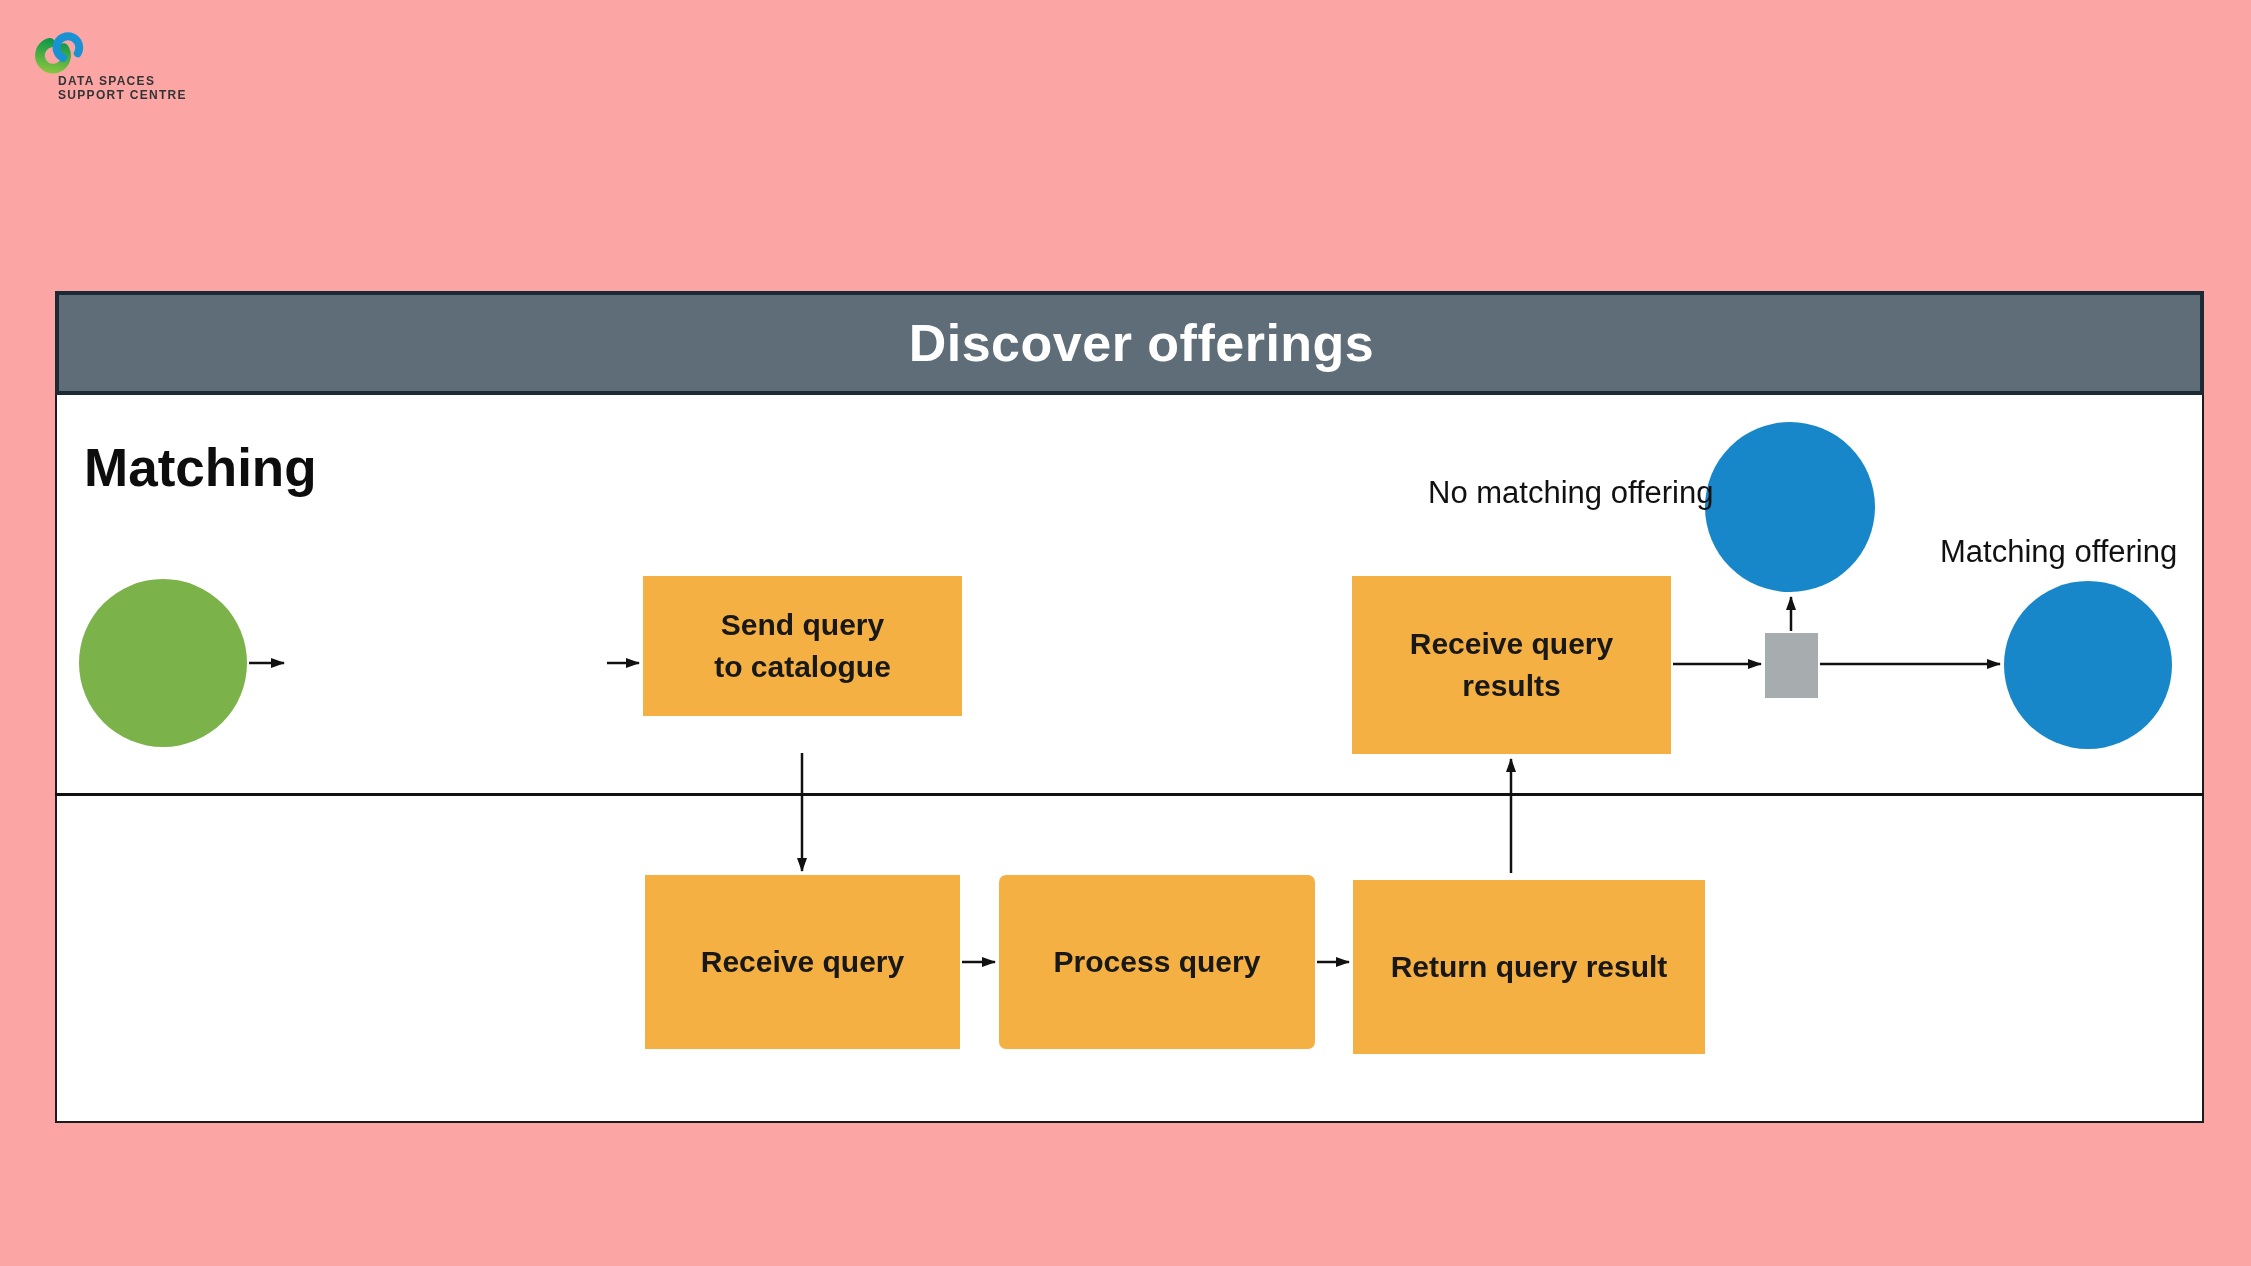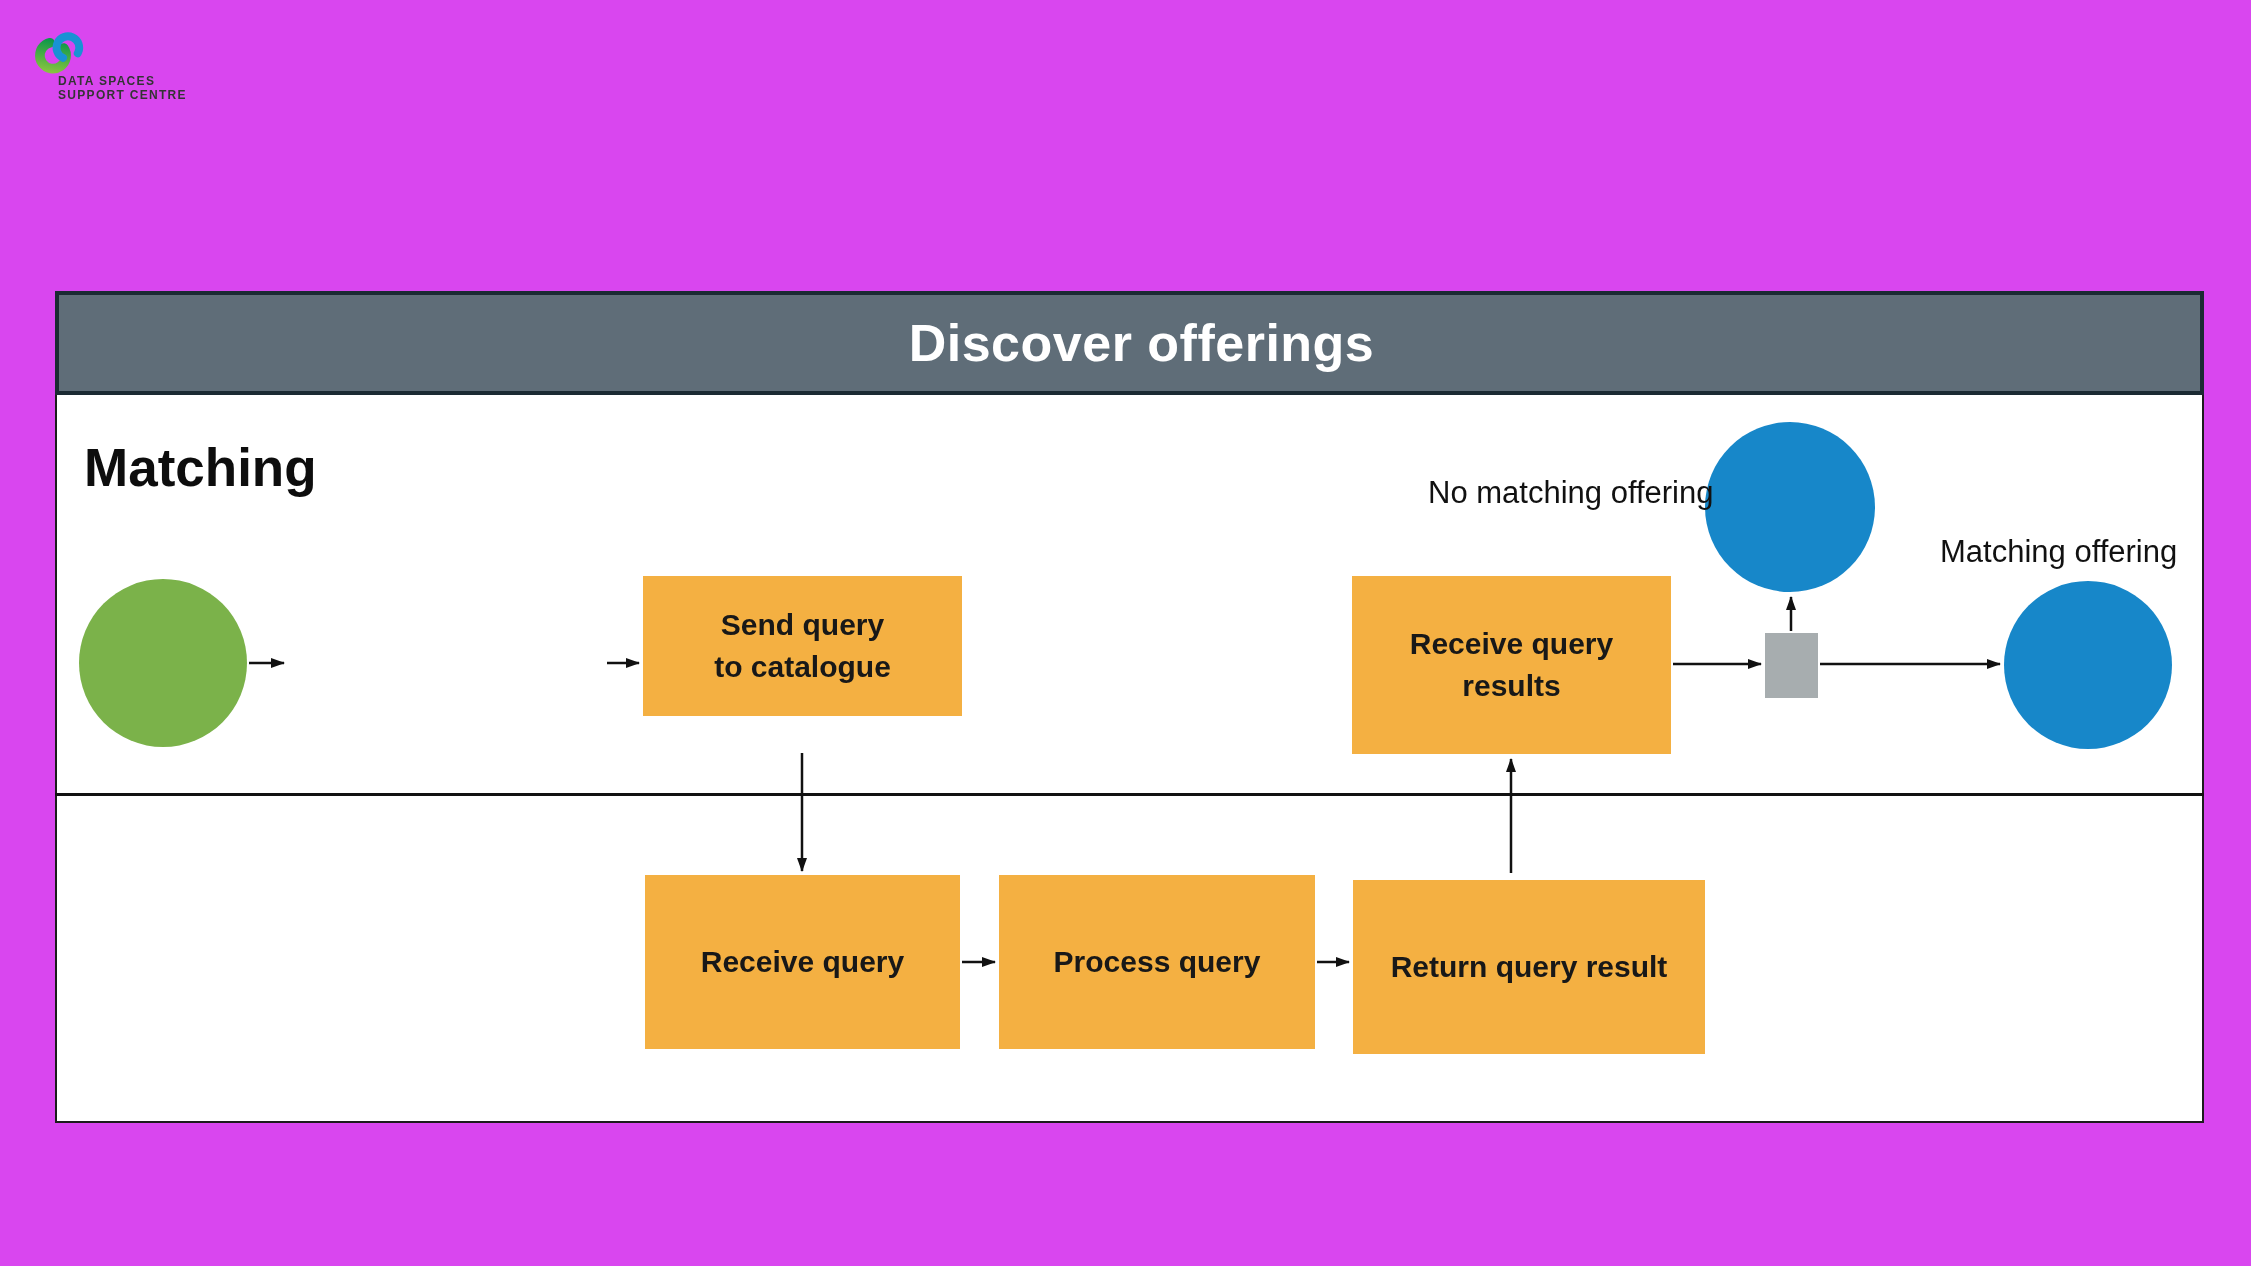--- a/index.html
+++ b/index.html
@@ -1,18 +1,18 @@
 <!DOCTYPE html>
 <html style="--task-fill: #F4B042; --start-fill: #7BB24A; --end-fill: #1787C9; --gateway-fill: #A7ADAF; --header-fill: #5F6D78; --header-border: #1B2A33; --logo-green: #4CAF3E; --logo-blue: #1992D4; --line: #111111;"><head>
 <meta charset="utf-8">
 <title>Discover offerings</title>
 <style>
   html,body{margin:0;padding:0;background:#ffffff;}
   body{font-family:"Liberation Sans","DejaVu Sans",sans-serif;}
-  .canvas{position:relative;width:2251px;height:1266px;background:#d946ef;overflow:hidden;}
+  .canvas{position:relative;width:2251px;height:1266px;background:#fca5a5;overflow:hidden;}
 
   
   .brand{position:absolute;left:30px;top:22px;width:220px;height:95px;}
   .brand-mark{position:absolute;left:2px;top:2px;width:56px;height:56px;}
   .brand-text{position:absolute;left:28px;top:52px;font-size:12px;font-weight:bold;
               letter-spacing:1.3px;line-height:14px;color:#343434;white-space:nowrap;}
 
   
   .pool{position:absolute;left:55px;top:291px;width:2149px;height:832px;
         border:2px solid #1c1c1c;box-sizing:border-box;background:#ffffff;}
@@ -28,21 +28,21 @@
 
   
   .task{position:absolute;background:var(--task-fill,#F4B042);
         display:flex;align-items:center;justify-content:center;text-align:center;
         font-size:30px;font-weight:bold;color:#181818;line-height:1.4;white-space:pre-line;
         box-sizing:border-box;}
   .t1{left:288px;top:576px;width:319px;height:176px;}
   .t2{left:643px;top:576px;width:319px;height:140px;}
   .t3{left:1352px;top:576px;width:319px;height:178px;}
   .t4{left:645px;top:875px;width:315px;height:174px;}
-  .t5{left:999px;top:875px;width:316px;height:174px;}
+  .t5{left:999px;top:875px;width:316px;height:174px;border-radius:7px;}
   .t6{left:1353px;top:880px;width:352px;height:174px;}
 
   .event{position:absolute;border-radius:50%;}
   .event.start{left:79px;top:579px;width:168px;height:168px;background:var(--start-fill,#7BB24A);}
   .event.end-top{left:1705px;top:422px;width:170px;height:170px;background:var(--end-fill,#1787C9);}
   .event.end-right{left:2004px;top:581px;width:168px;height:168px;background:var(--end-fill,#1787C9);}
 
   .gateway{position:absolute;left:1765px;top:633px;width:53px;height:65px;
            background:var(--gateway-fill,#A7ADAF);}
 

